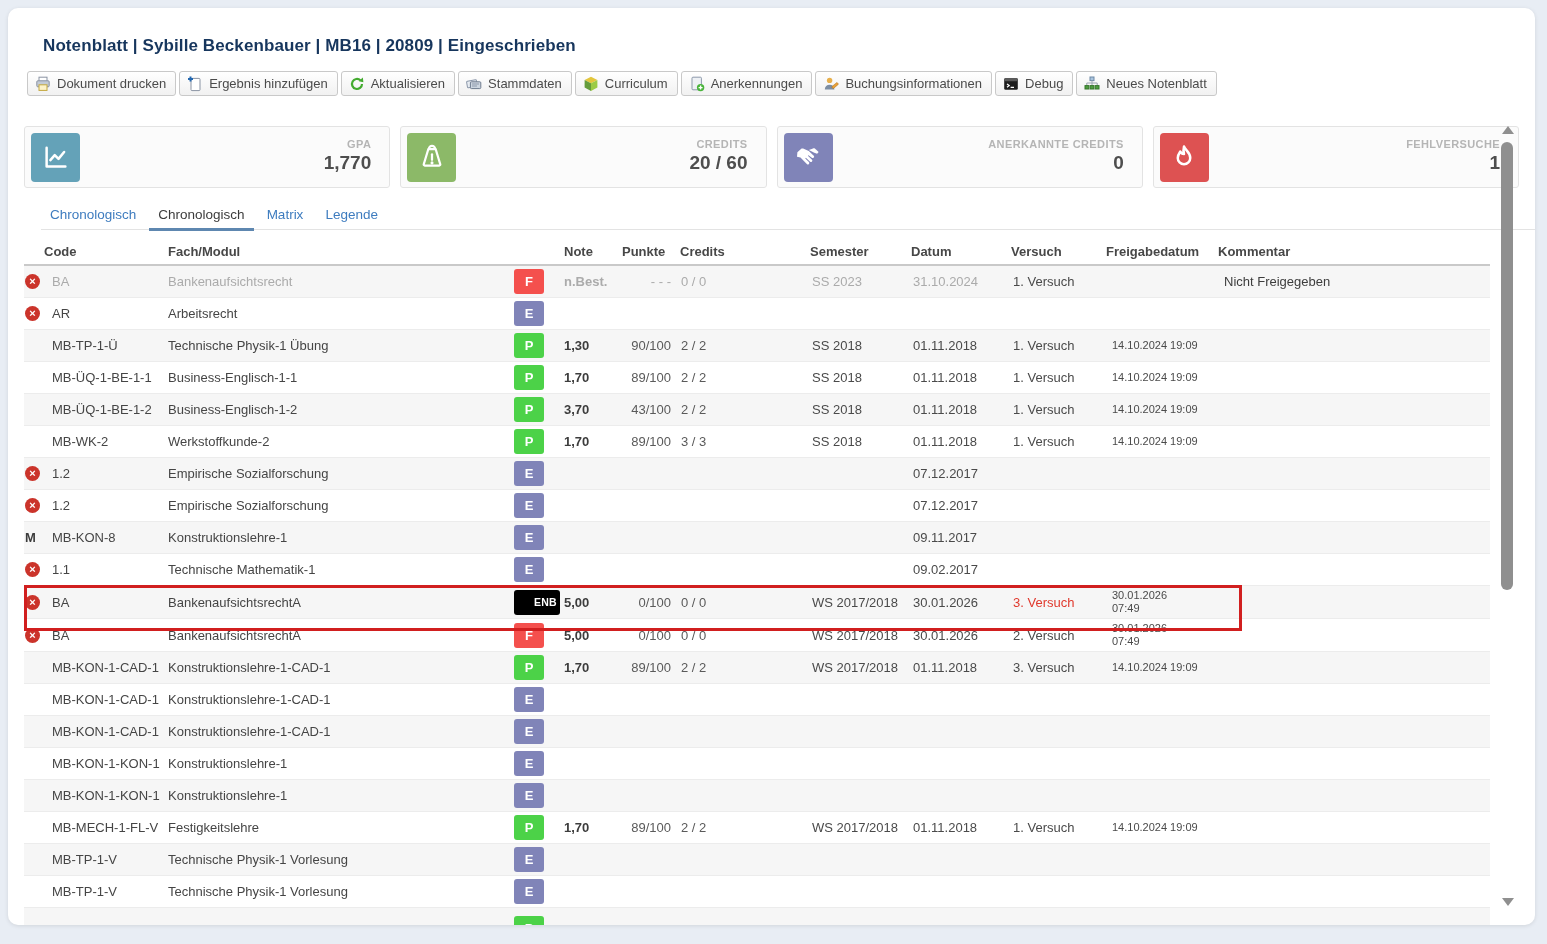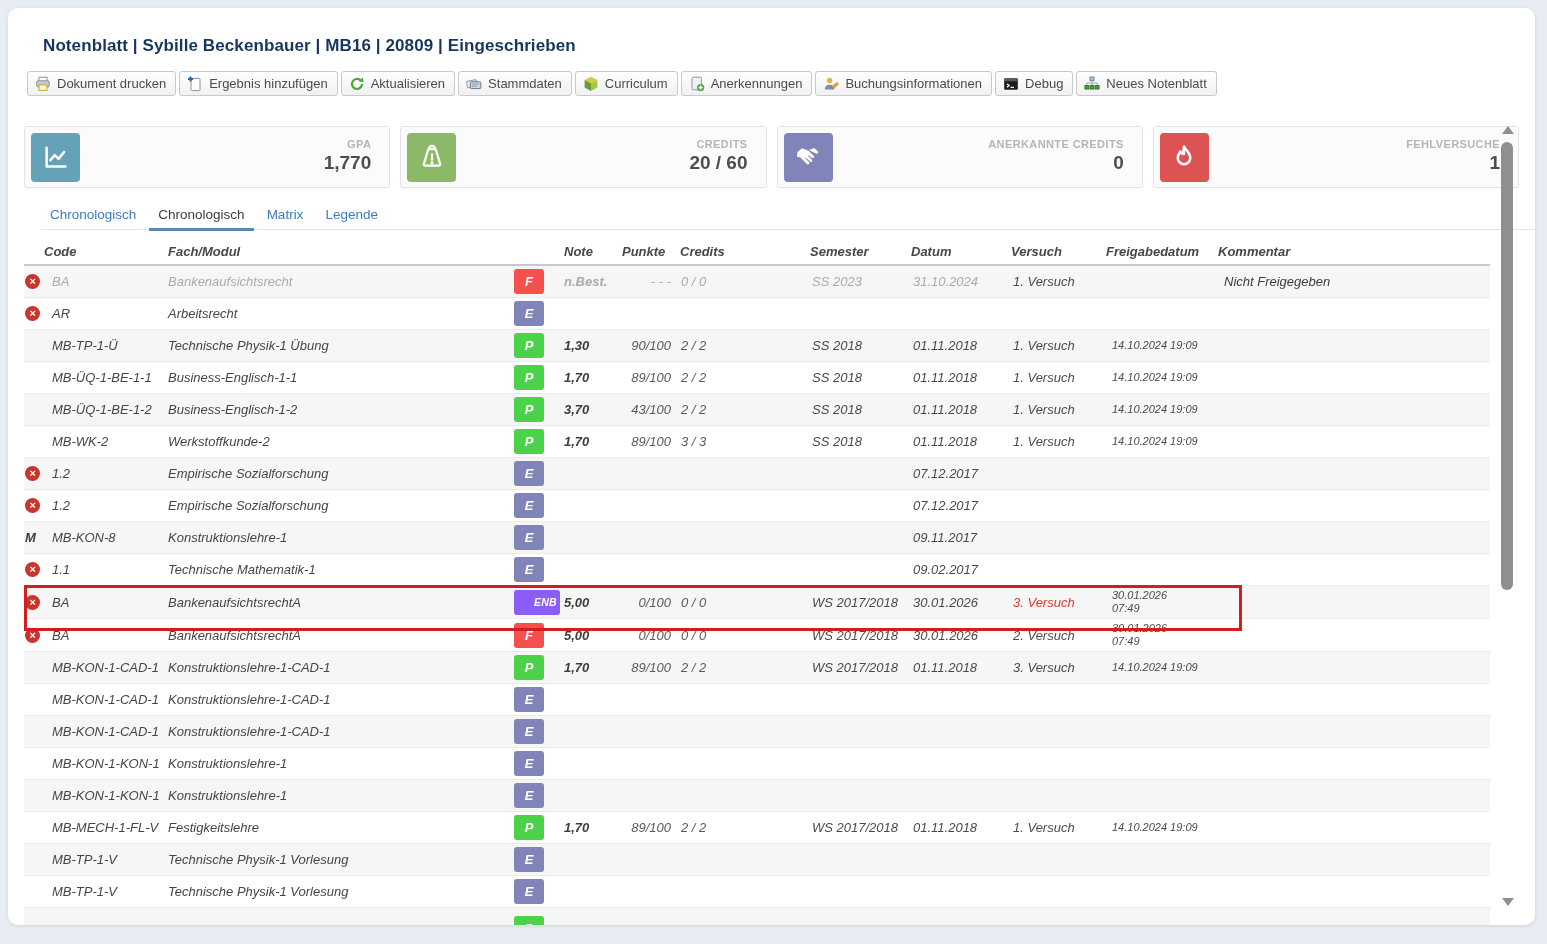--- a/index.html
+++ b/index.html
@@ -29,21 +29,21 @@
   .stat .sval { margin-left:auto; text-align:right; padding-right:12px; }
   .stat .slabel { font-size:11px; font-weight:bold; color:#b5b5b5; letter-spacing:.4px; }
   .stat .snum { font-size:19px; font-weight:600; color:#4e4e4e; line-height:26px; }
 
   
   .tabs { margin:15px 0 0 33px; display:flex; border-bottom:1px solid #e3e3e3; padding-right:40px; }
   .tab { font-size:13.5px; color:#3e7cbf; padding:4px 9px 6px 9px; margin-right:4px; cursor:pointer; border-bottom:3px solid transparent; margin-bottom:-2px; }
   .tab.active { color:#3c3c3c; border-bottom-color:#5e87b0; }
 
   
-  .tablewrap { margin:9px 45px 0 16px; position:relative;font-style:italic; }
+  .tablewrap { margin:9px 45px 0 16px; position:relative; }
   .grid { display:grid; grid-template-columns:28px 116px 346px 46px 57px 57px 136px 101px 100px 95px 112px 1fr; align-items:center; }
   .thead { height:27px; border-bottom:2px solid #c9c9c9; font-size:13px; font-weight:bold; color:#474747; }
   .thead .h-code { margin-left:-8px; }
   .thead .h-note { padding-left:4px; }
   .thead .h-punkte { padding-left:5px; }
   .thead .h-credits { padding-left:6px; }
   .trow { height:32px; border-bottom:1px solid #ececec; font-size:13px; color:#454545; background:#fff; }
   .trow.odd { background:#f6f6f6; }
   .trow.tall { height:33px; }
   .c-pref { display:flex; justify-content:flex-start; padding-left:1px; }
@@ -457,21 +457,21 @@
           </div>
     <div class="c-kom"></div>
   </div>
         <div class="grid trow odd tall">
     <div class="c-pref">
             <span class="xicon">×</span>
           </div>
     <div class="c-code">BA</div>
     <div class="c-fach">BankenaufsichtsrechtA</div>
     <div class="c-badge">
-            <span class="badge wide" style="background: #8b5cf6; padding-left: 21px;">ENB</span>
+            <span class="badge wide" style="background: #000000; padding-left: 21px;">ENB</span>
           </div>
     <div class="c-note">5,00</div>
     <div class="c-punkte">0/100</div>
     <div class="c-credits">0 / 0</div>
     <div class="c-sem">WS 2017/2018</div>
     <div class="c-dat">30.01.2026</div>
     <div class="c-ver red">3. Versuch</div>
     <div class="c-frei">
             <div class="f1">30.01.2026</div>
             <div class="f2">07:49</div>

